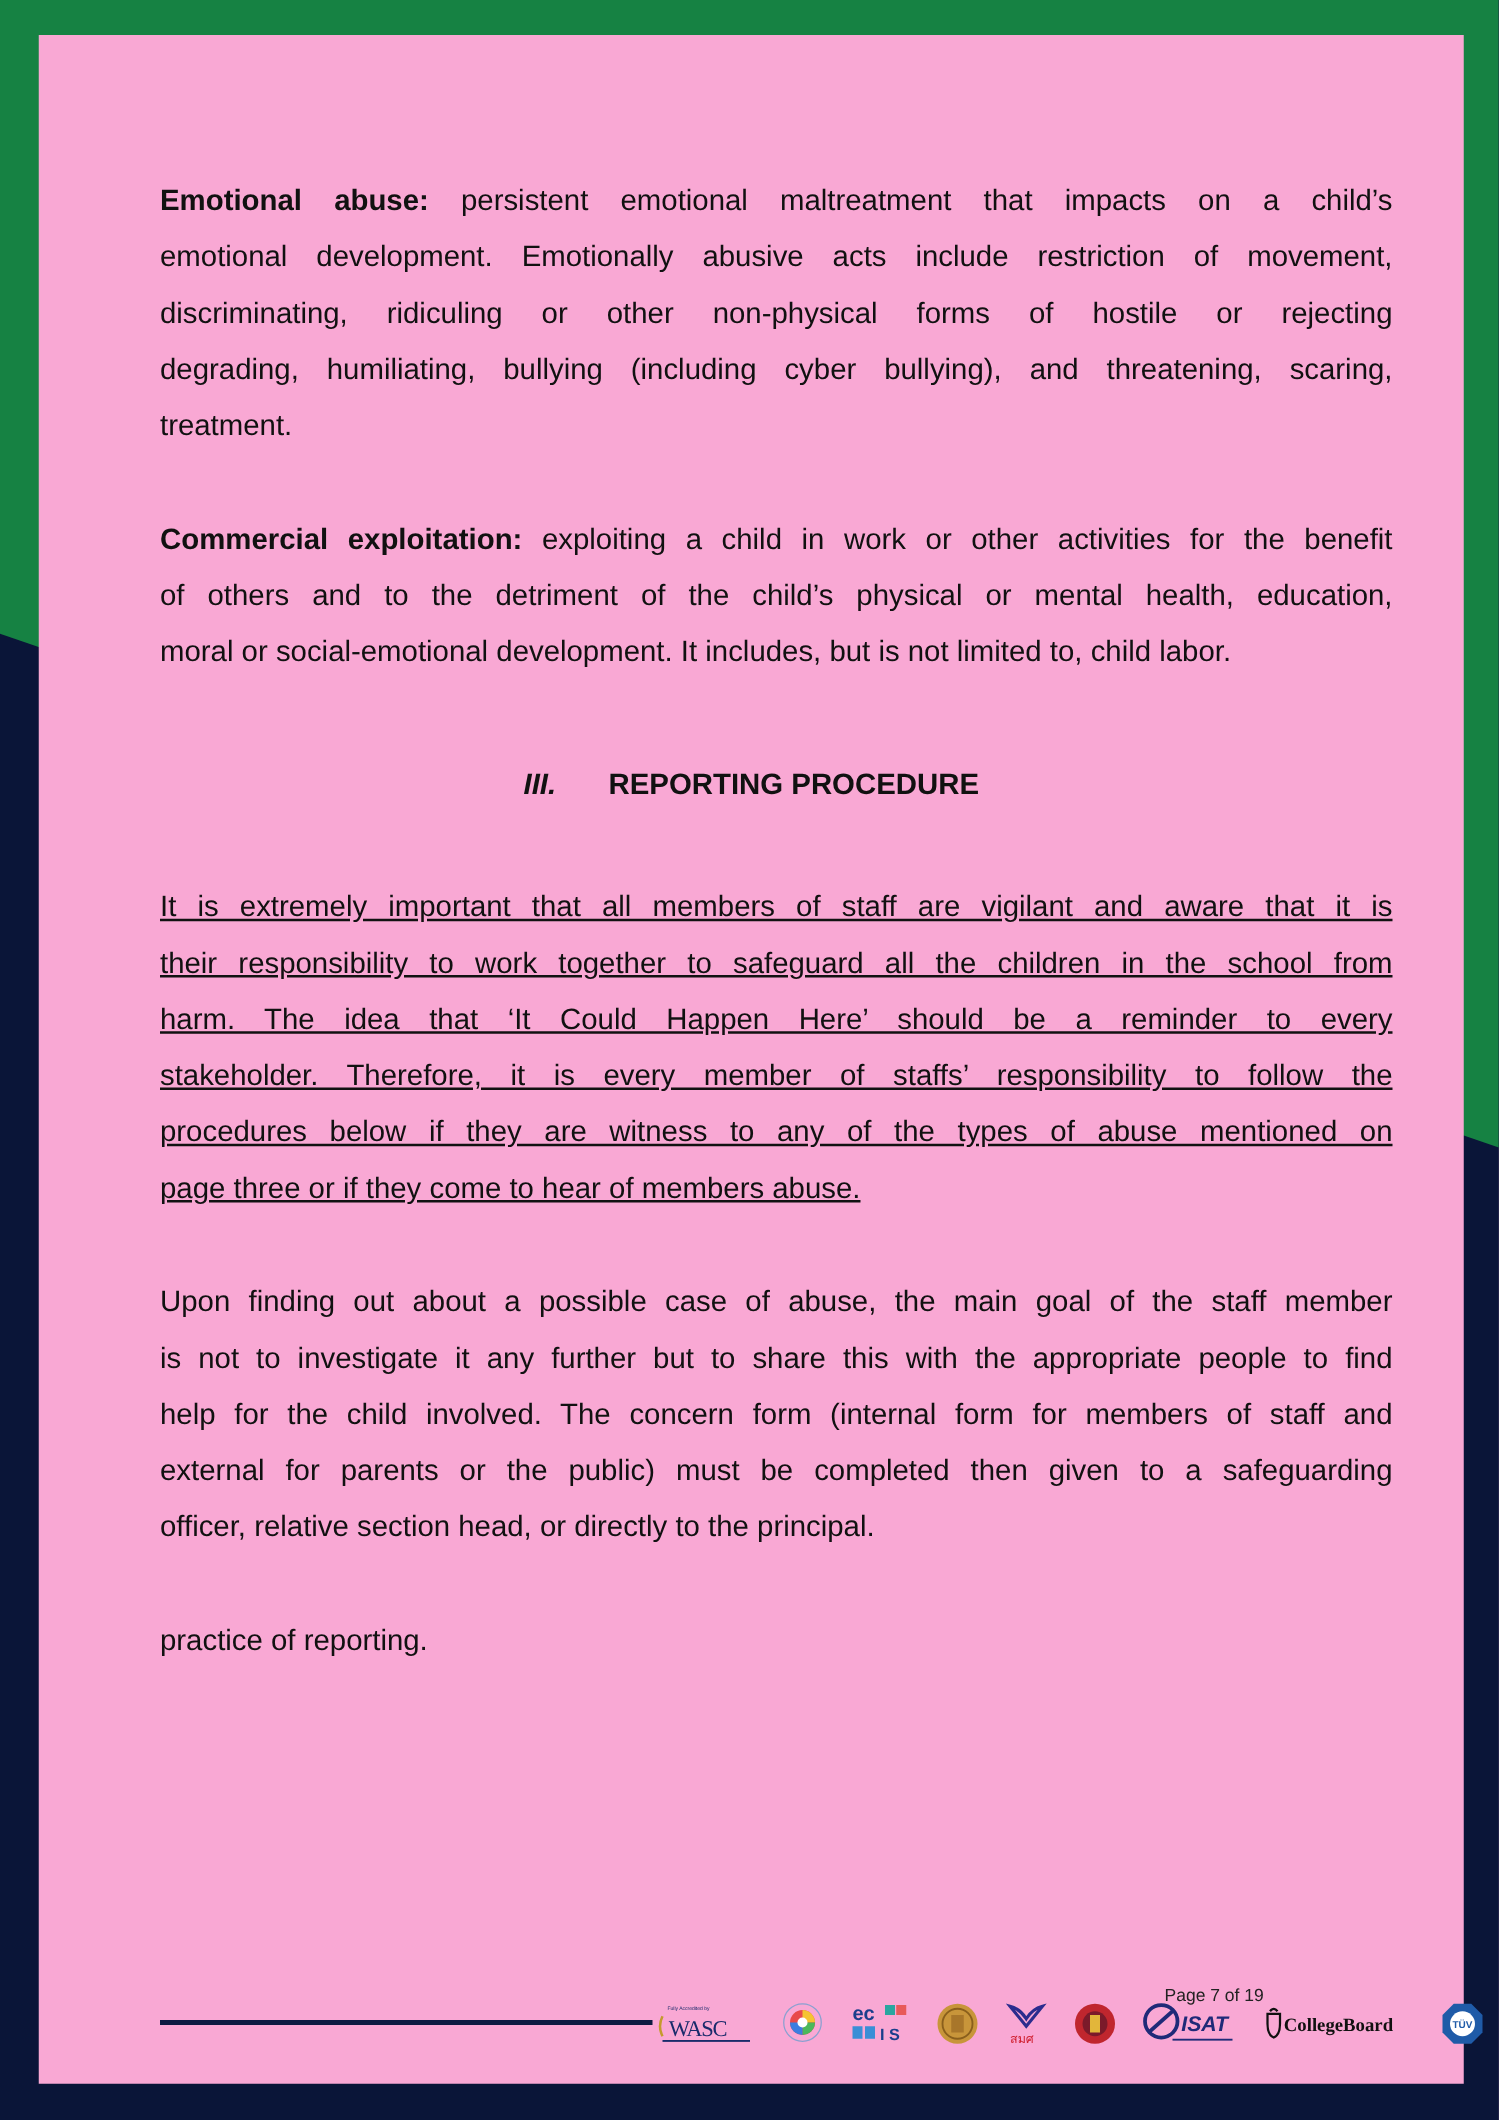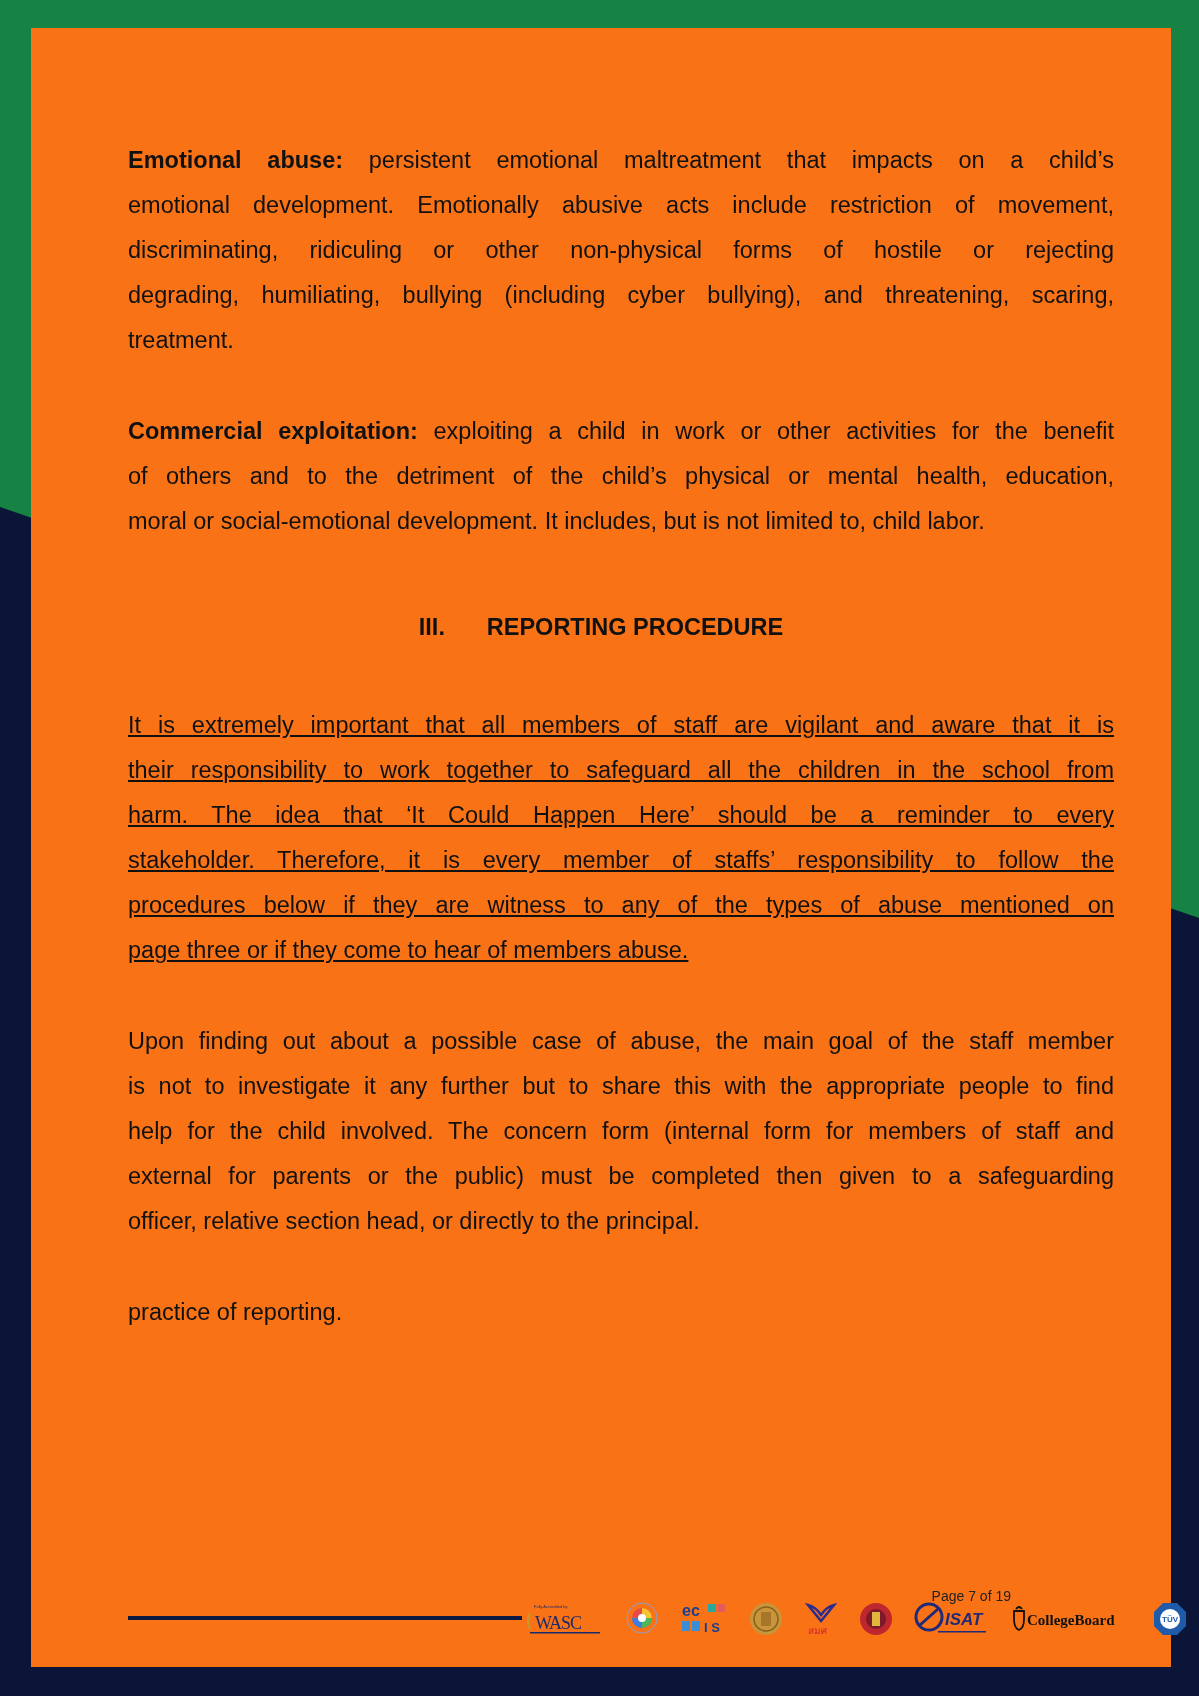--- a/index.html
+++ b/index.html
@@ -4,34 +4,34 @@
 <style>
   html, body { margin:0; padding:0; }
   body {
     width:1199px; height:1696px; position:relative; overflow:hidden;
     background:#0a1538;
     font-family:"Liberation Sans", sans-serif;
   }
   #bg { position:absolute; left:0; top:0; width:1199px; height:1696px; }
   .page {
     position:absolute; left:31px; top:28px; width:1140px; height:1639px;
-    background:#f97316;
+    background:#f9a8d4;
   }
   .para { position:absolute; left:97px; width:986px; font-size:23.5px; color:#111; }
   .line {
     display:block; height:45px; line-height:45px; white-space:nowrap;
     text-align:justify; text-align-last:justify;
   }
   .line.last { text-align-last:left; }
   .bold { font-weight:bold; }
   .heading {
     position:absolute; top:586px; left:0; width:1140px; text-align:center;
     font-size:23.5px; font-weight:bold; color:#111;
   }
-  .heading .num { display:inline-block; width:68px; text-align:left; }
+  .heading .num { display:inline-block; width:68px; text-align:left;font-style:italic; }
   .page-num {
     position:absolute; right:160px; top:1560px; font-size:14px; color:#222;
     font-family:"Liberation Sans Narrow","Liberation Sans", sans-serif;
   }
   .footer-rule {
     position:absolute; left:97px; top:1588px; width:394px; height:4px; background:#0d1b42;
   }
   .logos {
     position:absolute; left:495px; top:1572px; width:600px; height:38px;
     display:flex; align-items:center; gap:21px;

